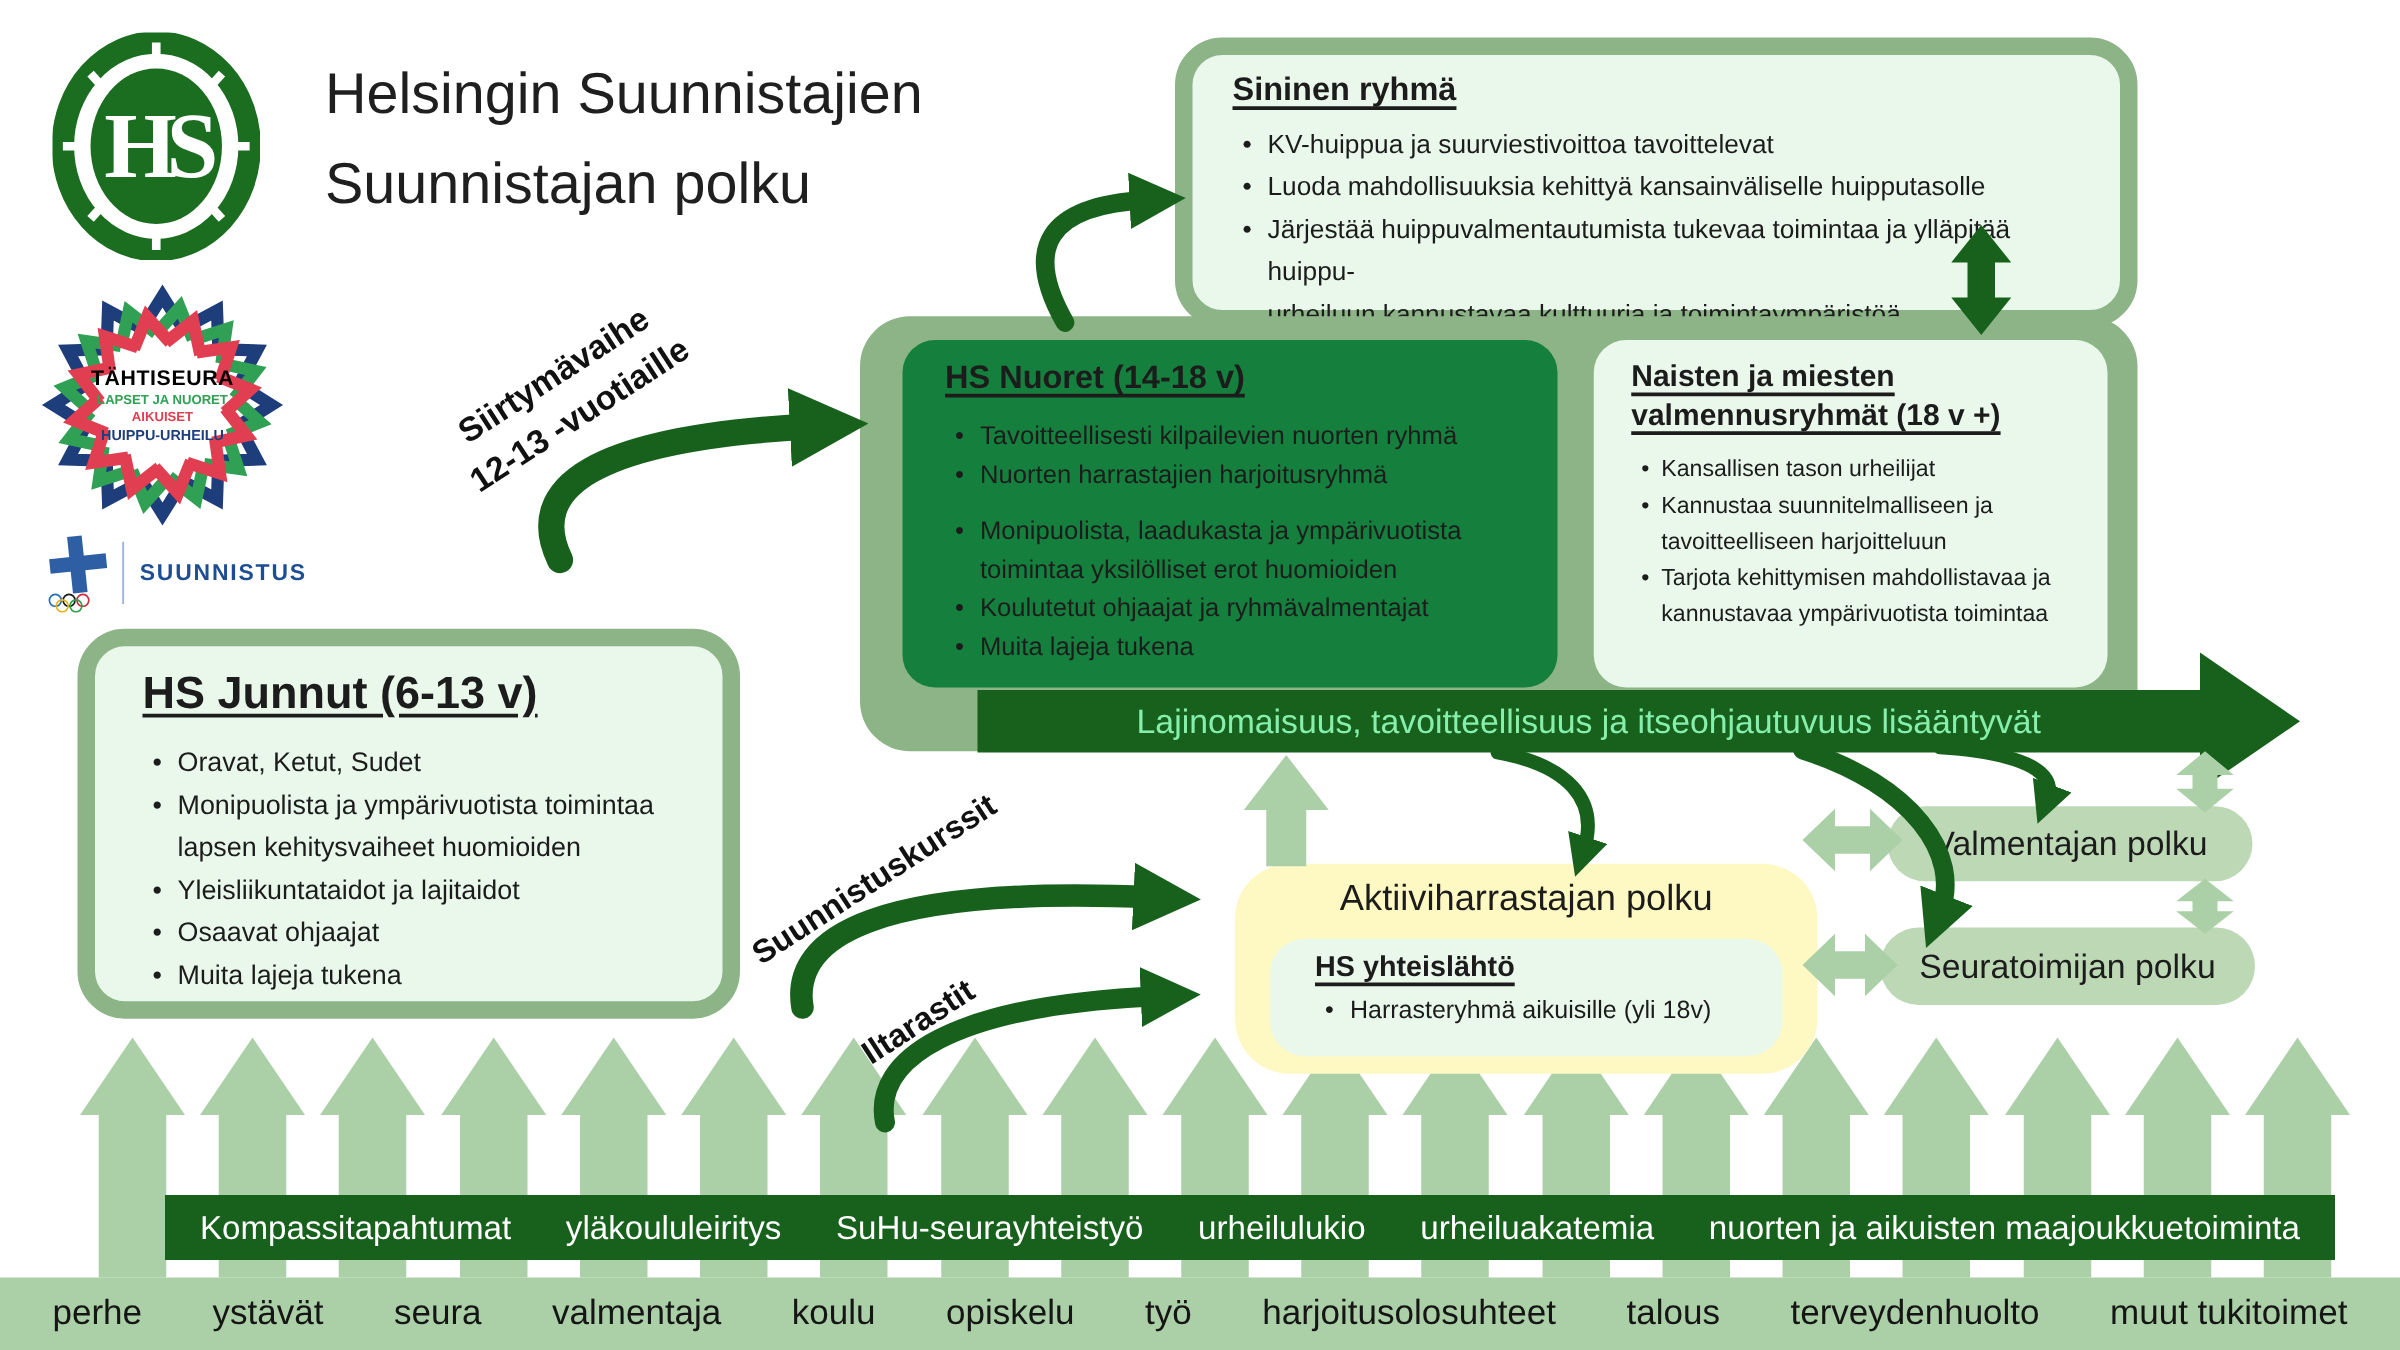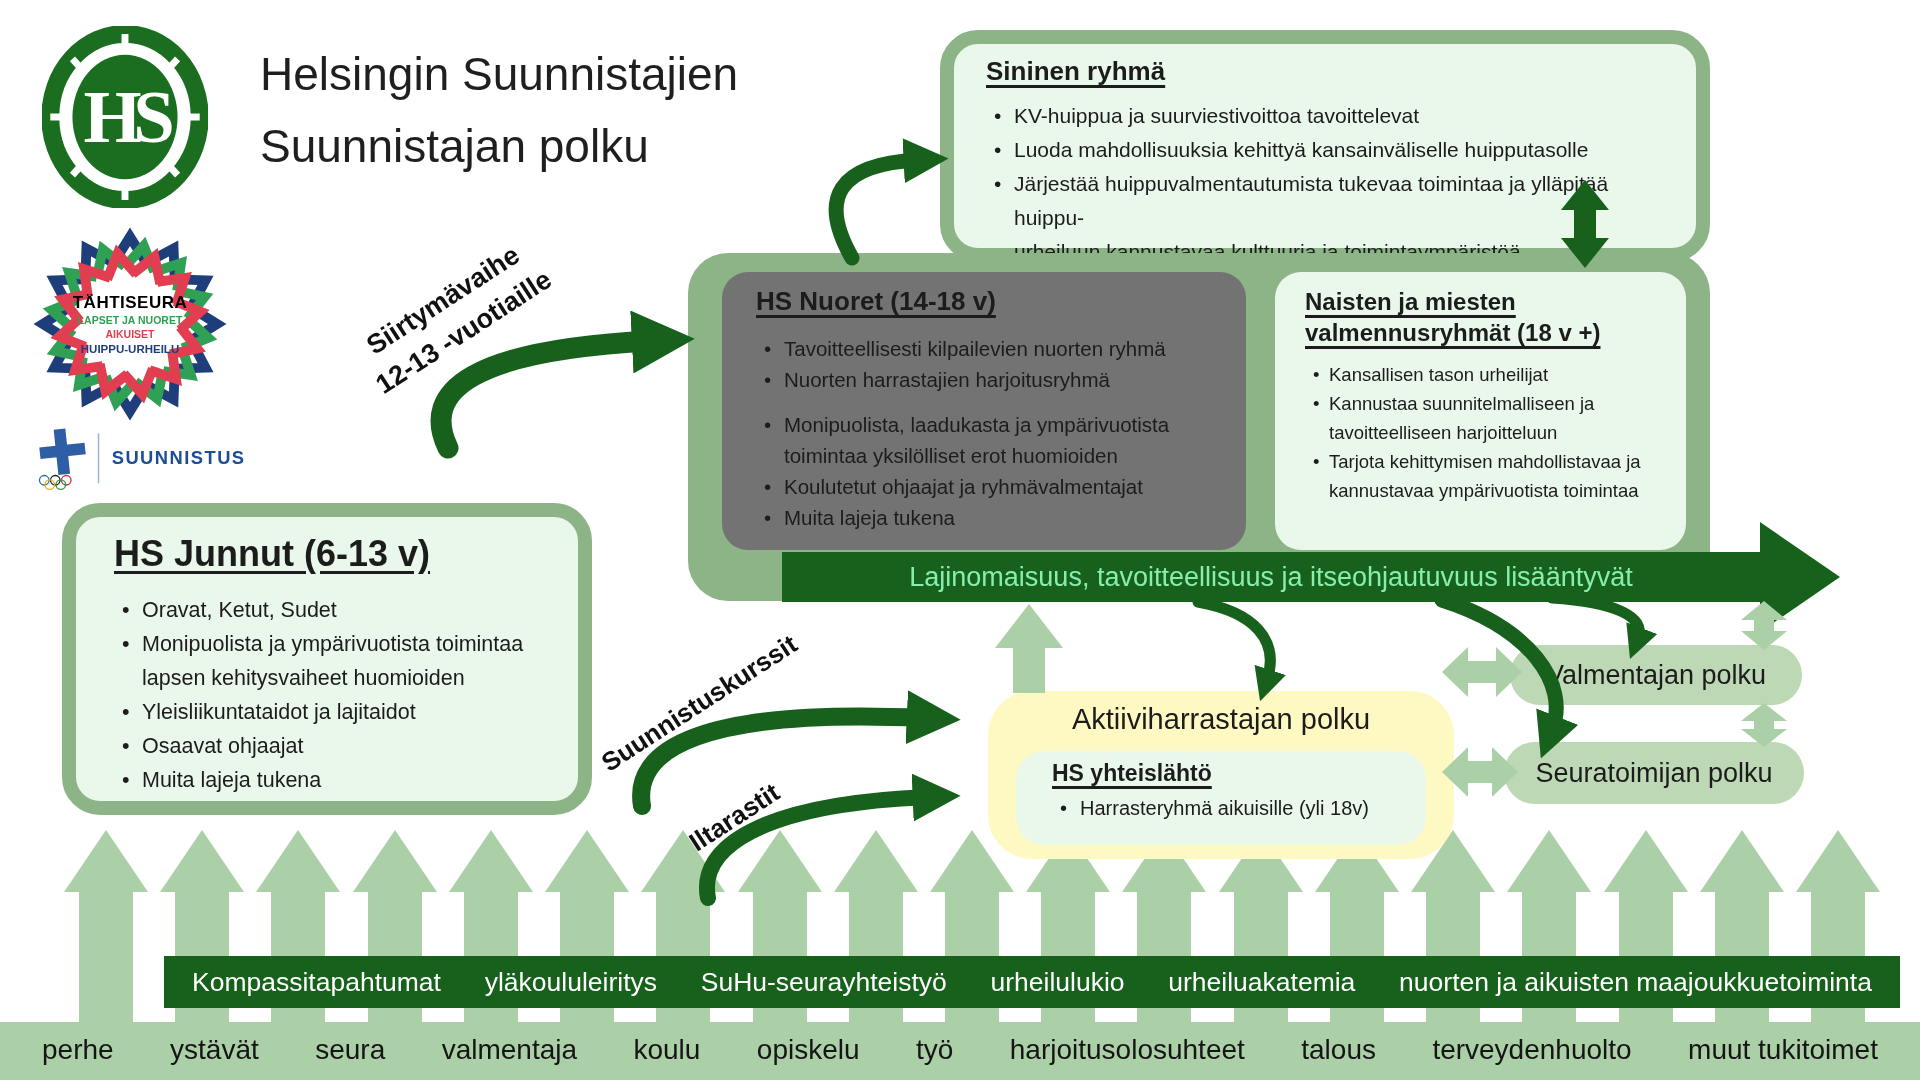--- a/index.html
+++ b/index.html
@@ -28,21 +28,21 @@
 
   
   .sininen-box{position:absolute;left:940px;top:30px;width:770px;height:232px;box-sizing:border-box;
                background:#e9f8ea;border:14px solid #8cb487;border-radius:38px;padding:12px 28px 0 32px;z-index:3;}
   .sininen-box .box-title{font-size:26px;}
   .sininen-box .bullets{margin-top:12px;font-size:21px;line-height:34px;}
 
   
   .mid-frame{position:absolute;left:688px;top:253px;width:1022px;height:348px;background:#8cb487;border-radius:40px;z-index:3;}
   .nuoret-box{position:absolute;left:722px;top:272px;width:524px;height:278px;box-sizing:border-box;
-              background:#737373;border-radius:26px;padding:14px 24px 0 34px;z-index:3;}
+              background:#15803d;border-radius:26px;padding:14px 24px 0 34px;z-index:3;}
   .nuoret-box .box-title{font-size:26px;}
   .nuoret-box .bullets{font-size:20.5px;line-height:31px;}
   .nuoret-box .bullets.first{margin-top:16px;}
   .nuoret-box .bullets.second{margin-top:14px;}
   .naisten-box{position:absolute;left:1275px;top:272px;width:411px;height:278px;box-sizing:border-box;
                background:#e9f8ea;border-radius:26px;padding:14px 20px 0 30px;z-index:3;}
   .naisten-box .box-title{font-size:24px;line-height:31px;}
   .naisten-box .bullets{margin-top:12px;font-size:18.5px;line-height:29px;}
   .naisten-box .bullets li{padding-left:24px;}
 
@@ -74,21 +74,21 @@
   .transition-label{left:352px;top:278px;font-size:27px;line-height:38px;}
   .courses-label{left:586px;top:688px;font-size:26px;}
   .evening-label{left:684px;top:802px;font-size:26px;}
 
   
   .bottom-arrows{position:absolute;left:64px;top:830px;width:1816px;height:192px;display:flex;justify-content:space-between;z-index:0;}
   .up-arrow{display:flex;flex-direction:column;align-items:center;width:84px;}
   .ua-head{width:0;height:0;border-left:42px solid transparent;border-right:42px solid transparent;border-bottom:62px solid #abcfa6;}
   .ua-shaft{width:54px;height:130px;background:#abcfa6;}
   .support-banner{position:absolute;left:132px;top:956px;width:1736px;height:52px;box-sizing:border-box;background:#17611d;
-                  display:flex;align-items:center;justify-content:space-between;padding:0 28px;color:#fff;font-size:26.5px;z-index:2;margin-left:32px;}
+                  display:flex;align-items:center;justify-content:space-between;padding:0 28px;color:#fff;font-size:26.5px;z-index:2;}
   .support-strip{position:absolute;left:0;top:1022px;width:1920px;height:58px;background:#abcfa6;z-index:1;}
   .support-row{display:flex;justify-content:space-between;padding:0 42px;font-size:28px;line-height:56px;color:#151515;}
 
   
   .overlay{position:absolute;left:0;top:0;width:1920px;height:1080px;z-index:6;pointer-events:none;}
 </style>
 </head>
 <body>
 
 <div class="canvas">

